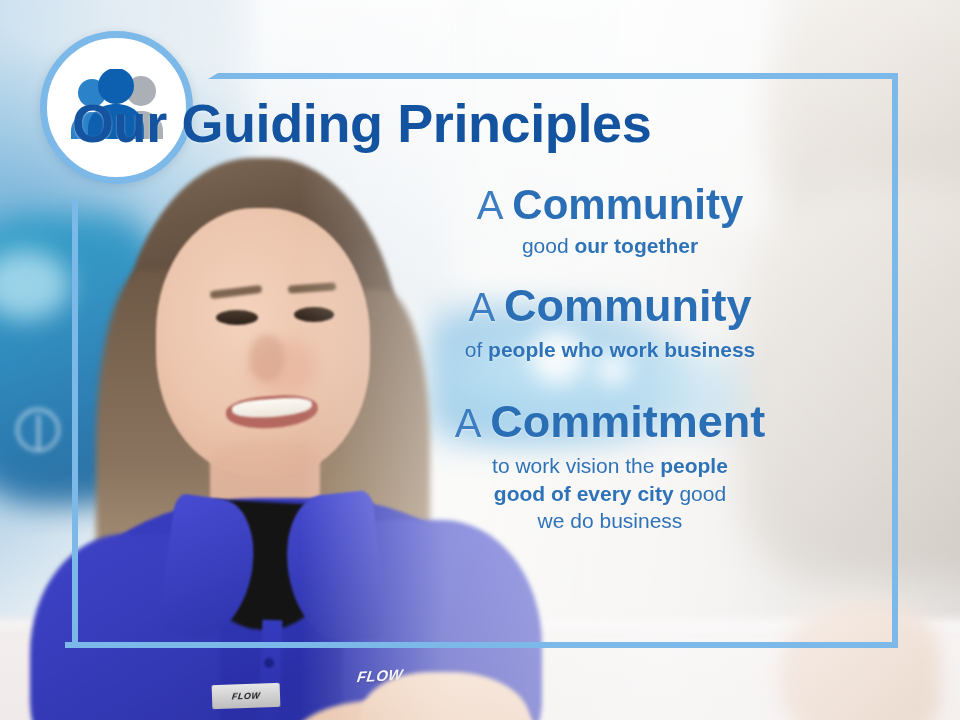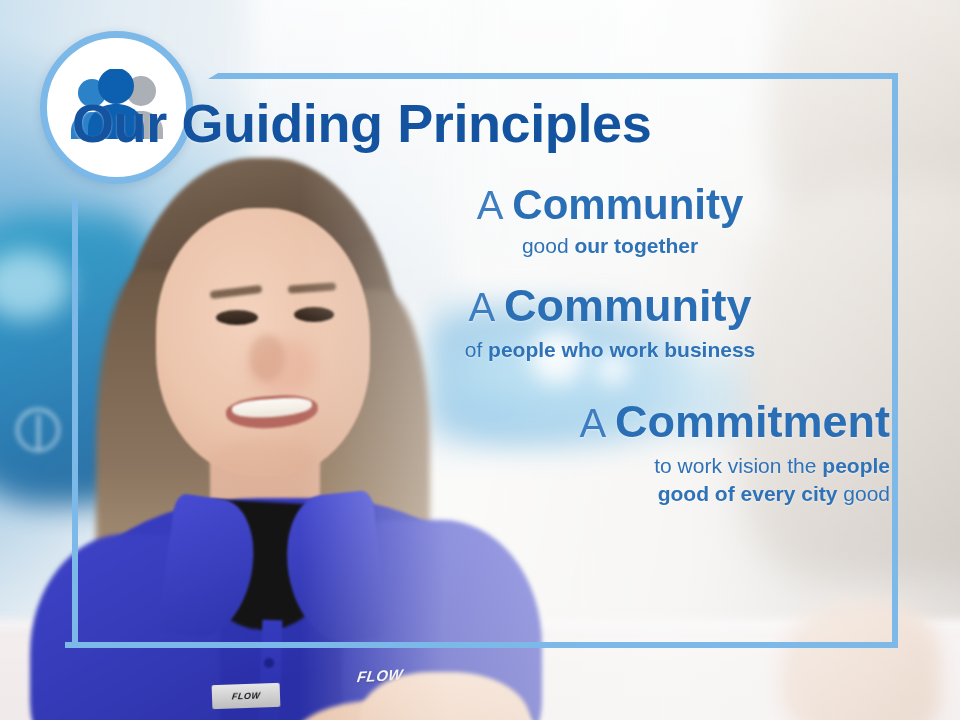--- a/index.html
+++ b/index.html
@@ -179,21 +179,21 @@
   .p-head { font-size:42px; line-height:1.08; color:var(--blue2);
             text-shadow:0 1px 2px rgba(255,255,255,.5); white-space:nowrap; }
   .p-head .lead { font-weight:normal; color:#3c7ec1; font-size:40px; }
   .p-head .key  { font-weight:bold; color:var(--blue2); }
   .p-sub { font-size:21px; line-height:1.28; color:var(--blue3); margin-top:6px;
            text-shadow:0 1px 2px rgba(255,255,255,.5); }
   .p-sub b { font-weight:bold; }
 
   .b1 { margin-top:2px; }
   .b2 { margin-top:22px; }
-  .b3 { margin-top:34px;text-align:right; }
+  .b3 { margin-top:34px; }
   .b2 .p-head, .b3 .p-head { font-size:45px; }
   .b3 .p-sub { line-height:1.30; }
 
   :root { --fr:#7cb9e8; --navy:#13539f; --blue2:#2a6fb5; --blue3:#2e72b8; }
 </style>
 </head>
 <body>
 
 <div class="stage">
 
@@ -306,17 +306,18 @@
       </div>
     </div>
 
     <div class="p-block b3">
       <div class="p-head">
         <span class="lead" style="color: rgb(60, 126, 193);">A </span><span class="key">Commitment</span>
       </div>
       <div class="p-sub">
         <span>to work vision the </span><b>people</b><br>
         <span><b>good of every city</b><span> good</span></span><br>
+        <span>we do business</span>
       </div>
     </div>
 
   </div>
 </div>
 
 </body></html>

